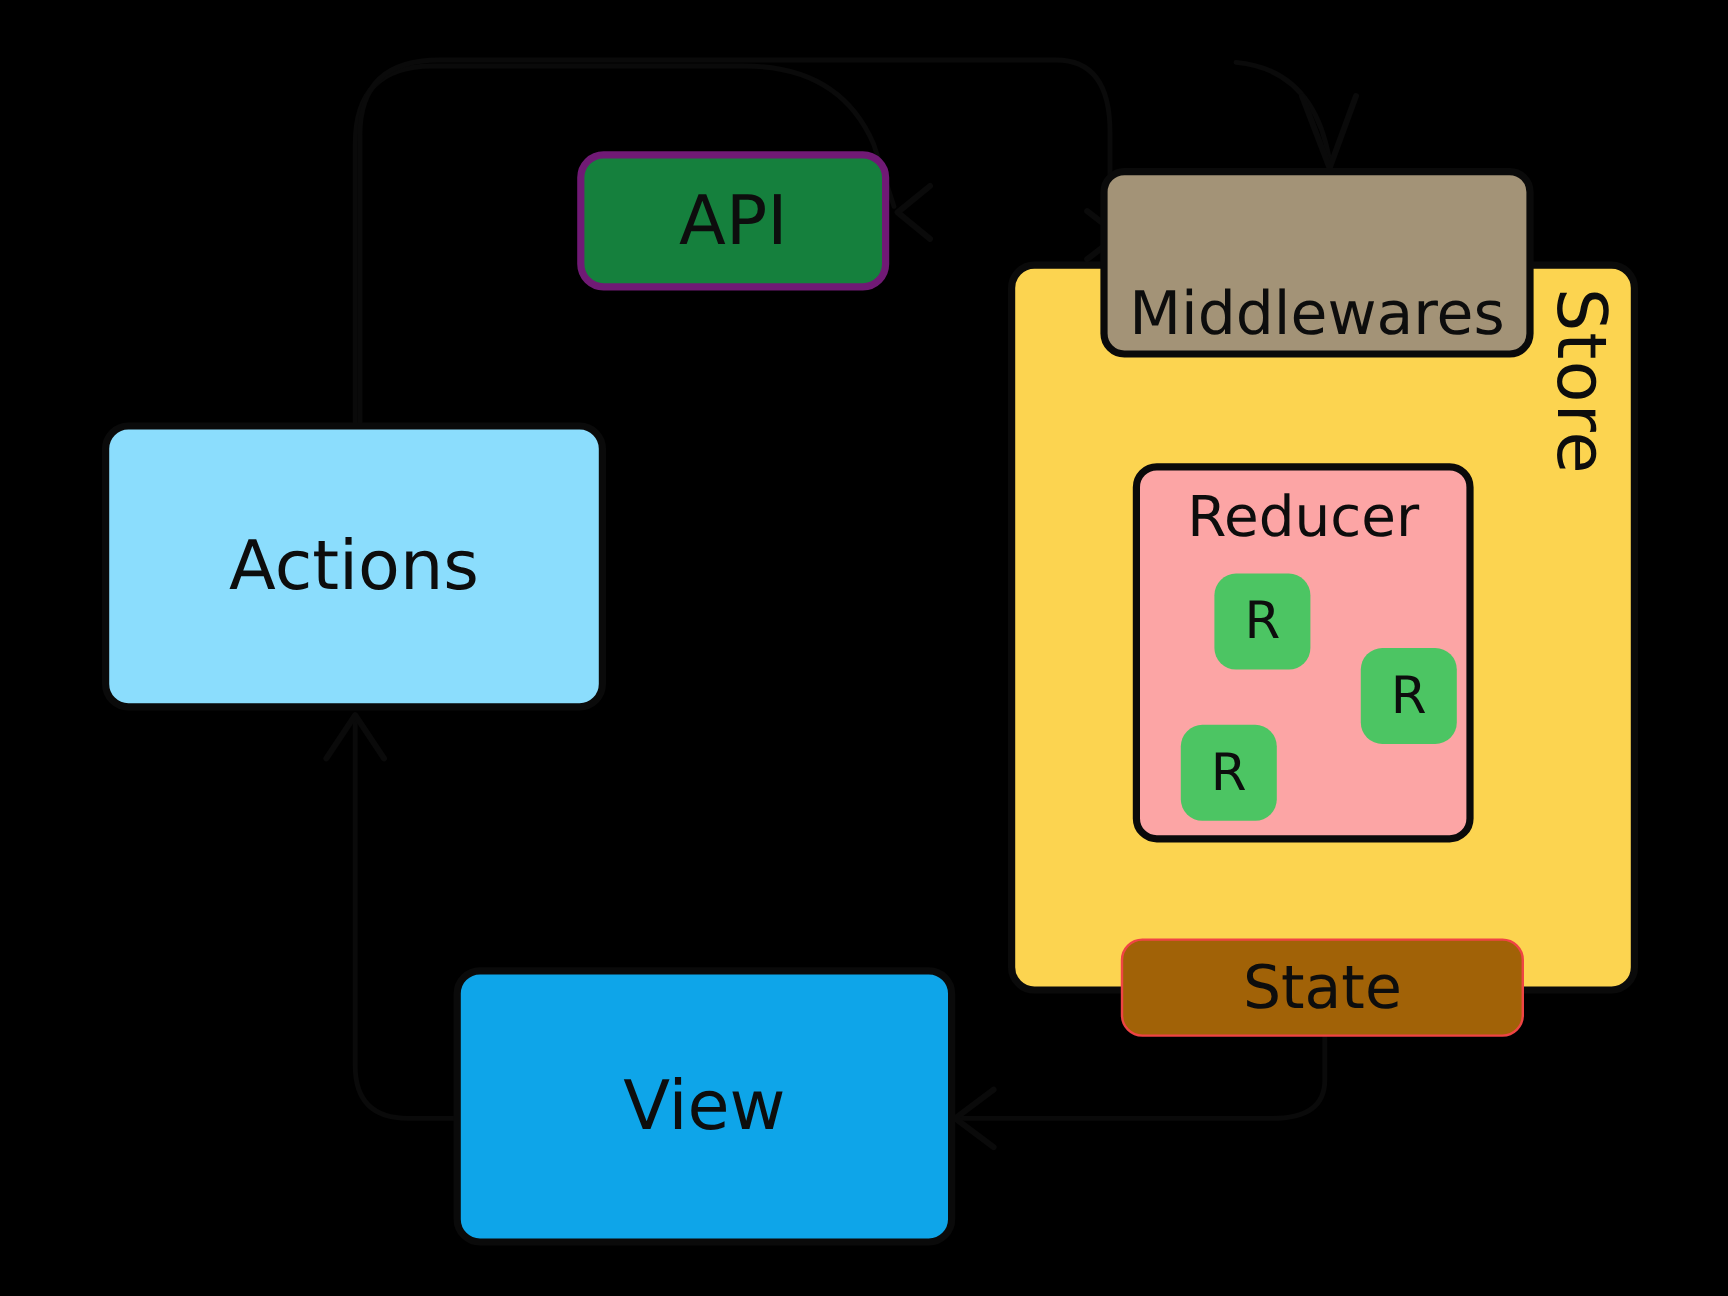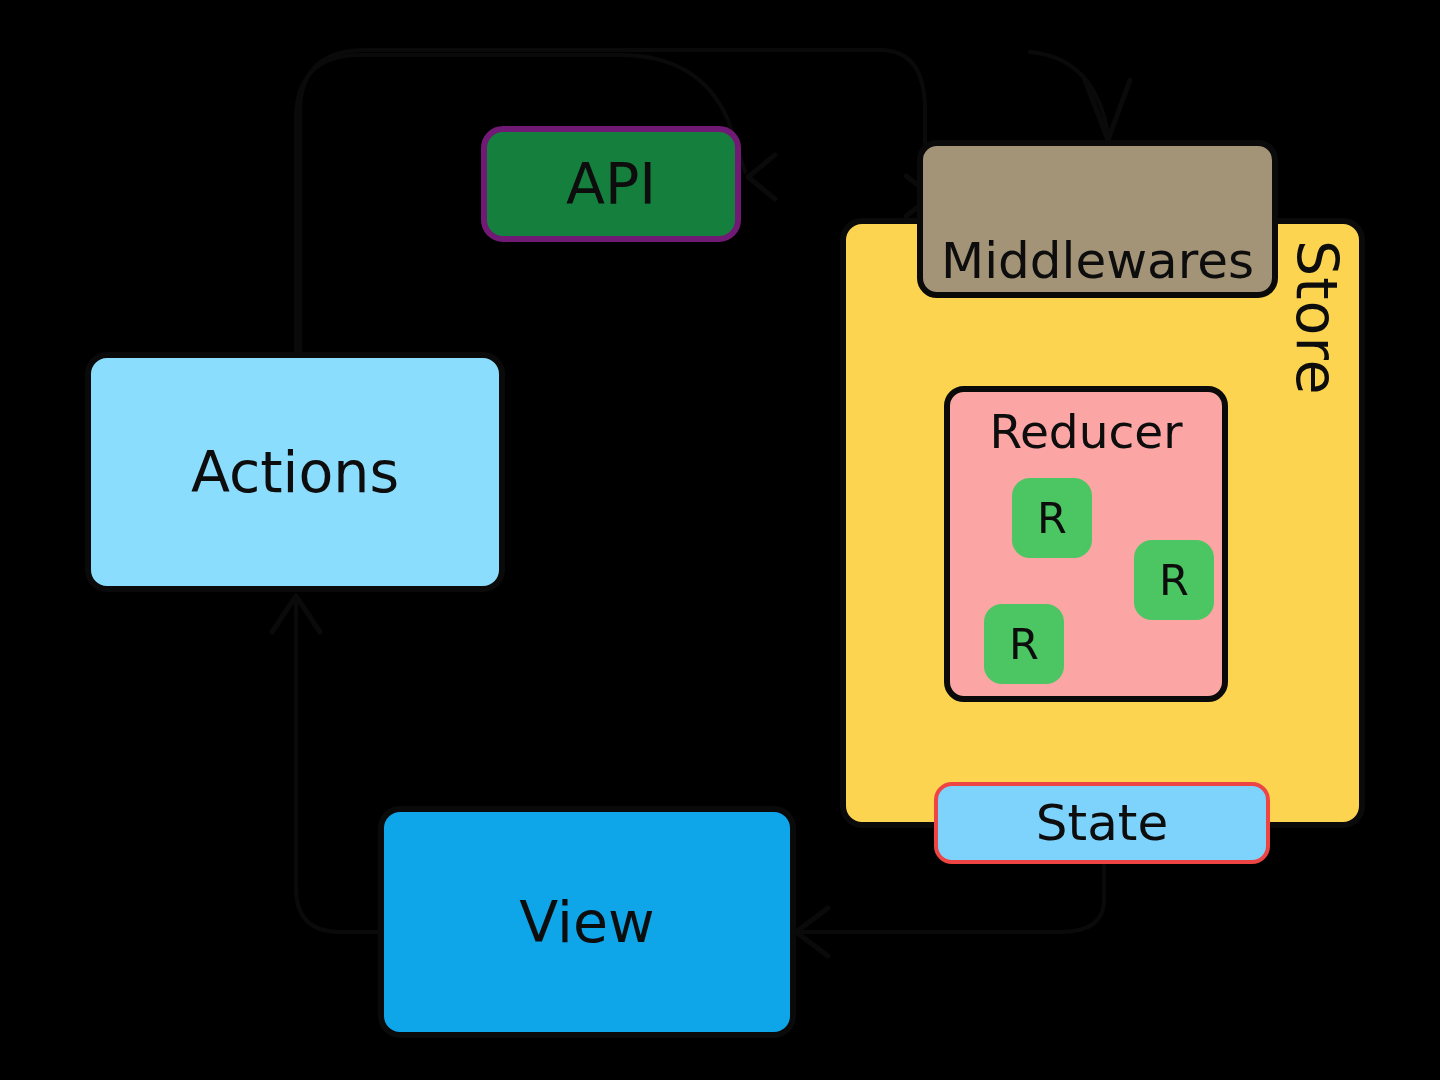--- a/index.html
+++ b/index.html
@@ -105,22 +105,22 @@
     border: 6px solid #0a0a0a;
     border-radius: 20px;
     z-index: 5;
     align-items: flex-start;
     justify-content: center;
     padding-top: 16px;
     font-size: 47px;
   }
   #node-state {
     left: 934px; top: 782px; width: 336px; height: 82px;
-    background: #7dd3fc;
-    border: 4px solid #ef4444;
+    background: #a16207;
+    border: 2px solid #ef4444;
     border-radius: 18px;
     z-index: 7;
     font-size: 50px;
   }
   .sub-reducer {
     position: absolute;
     background: #4CC563;
     border-radius: 18px;
     display: flex;
     align-items: center;

